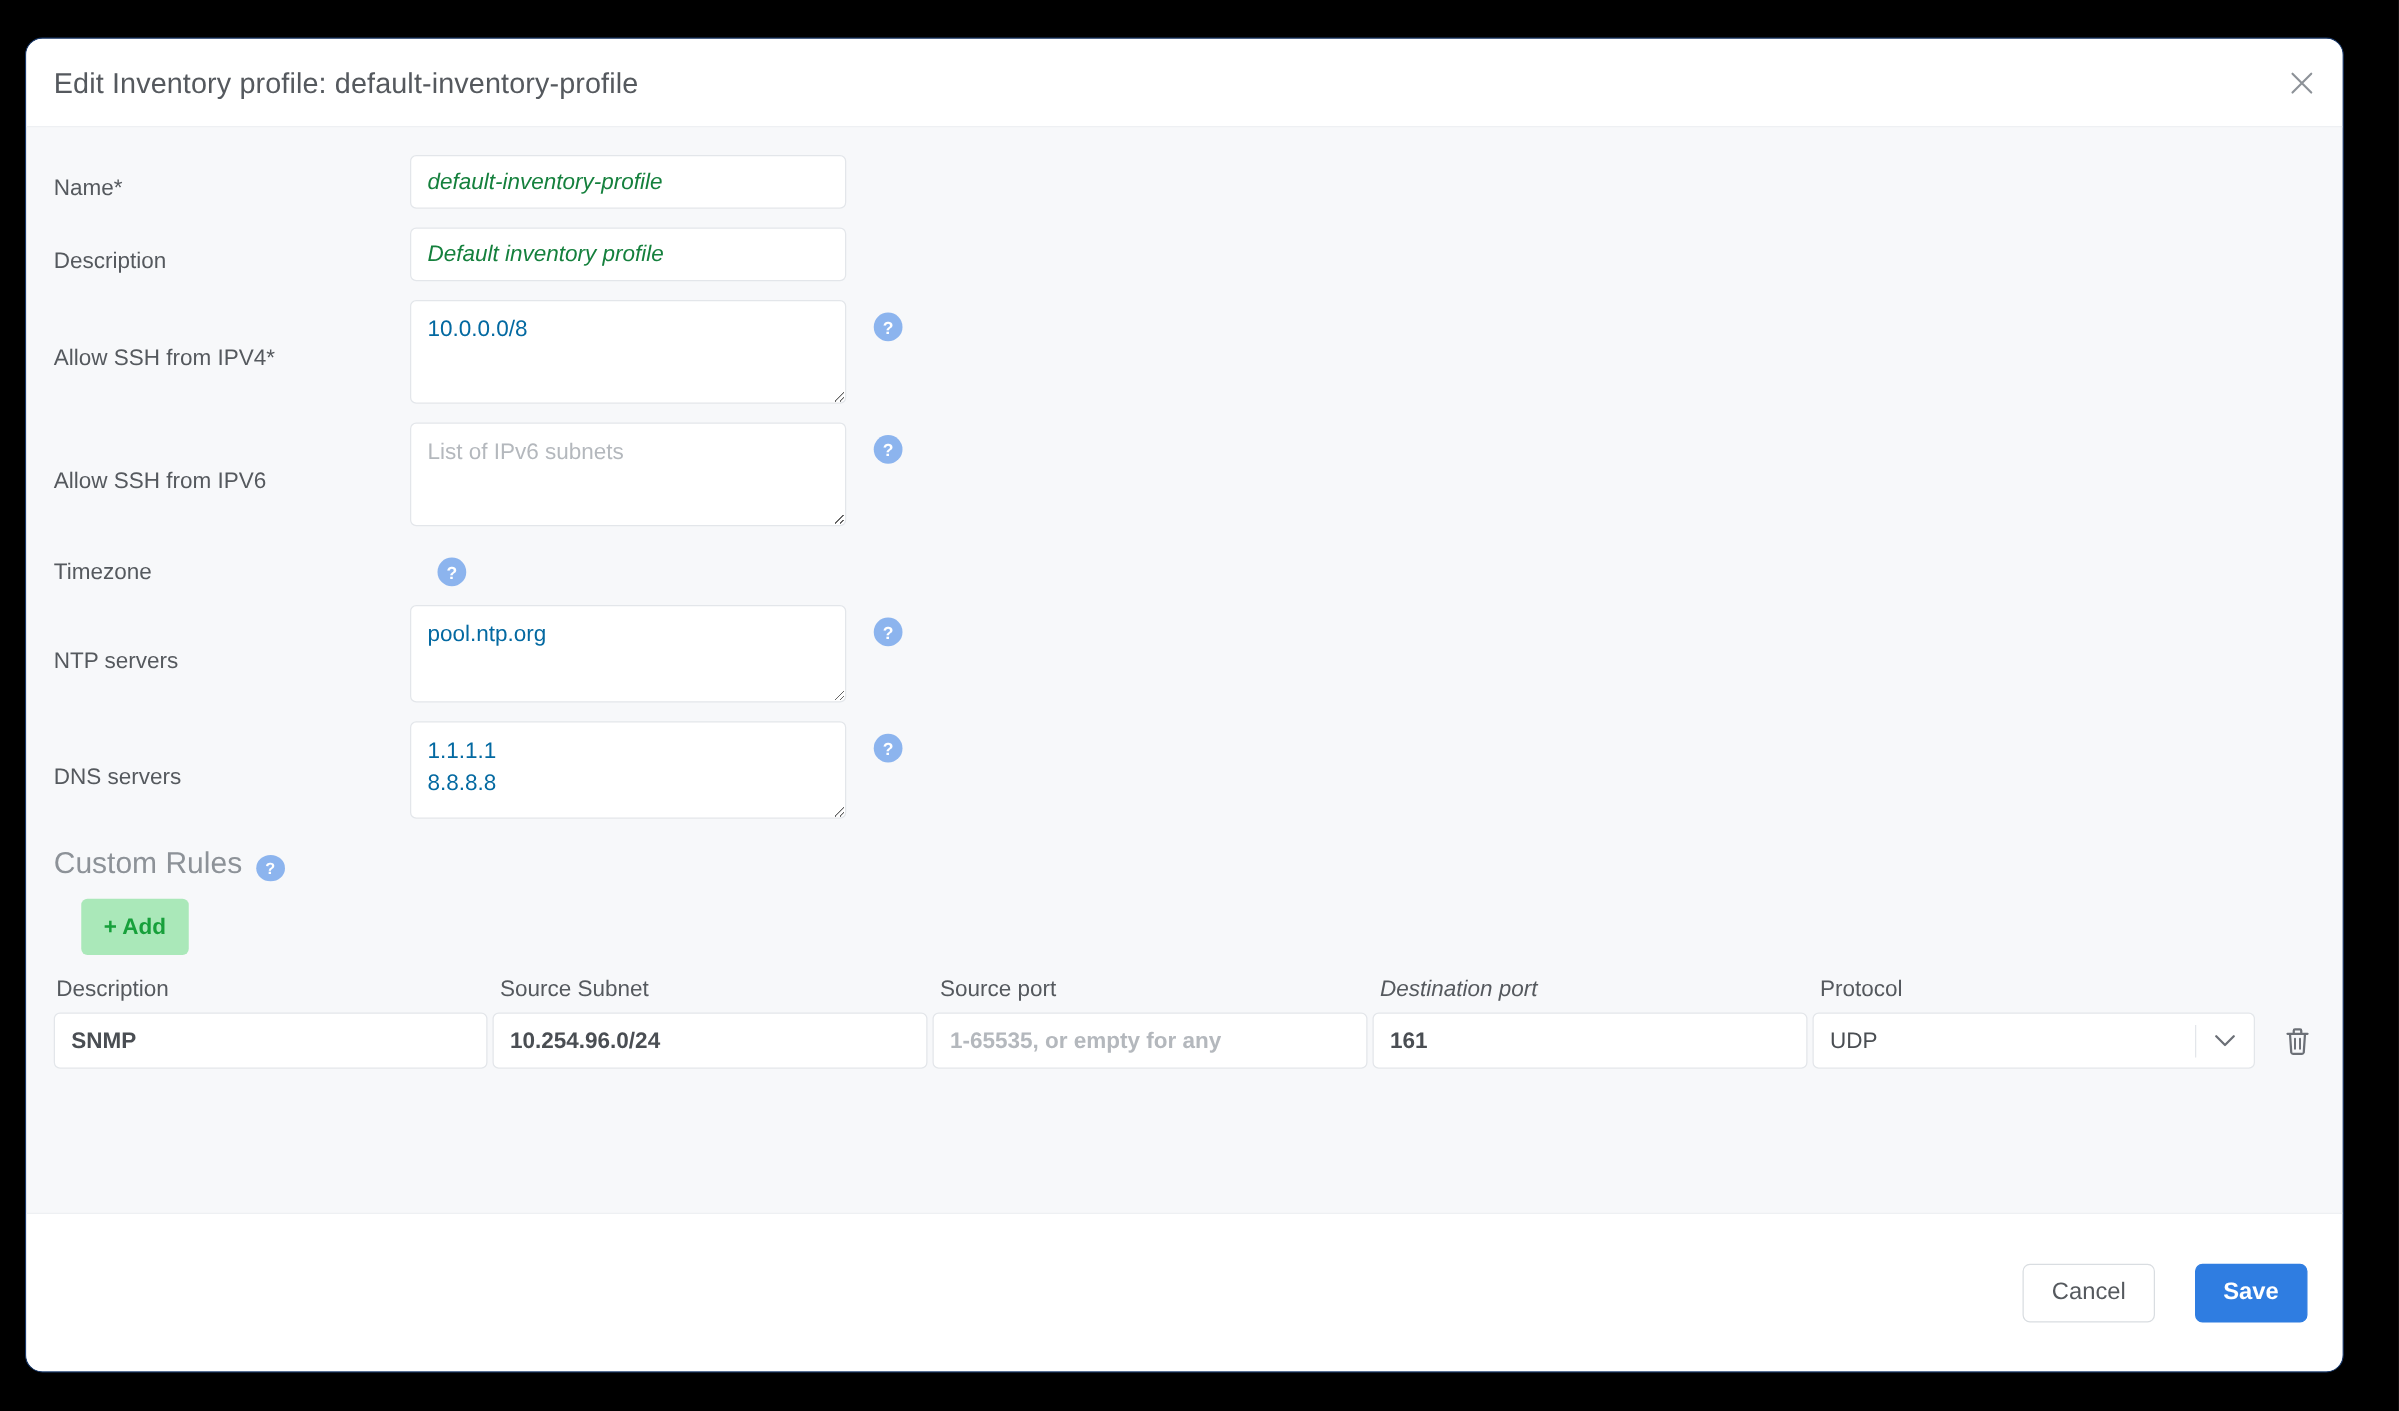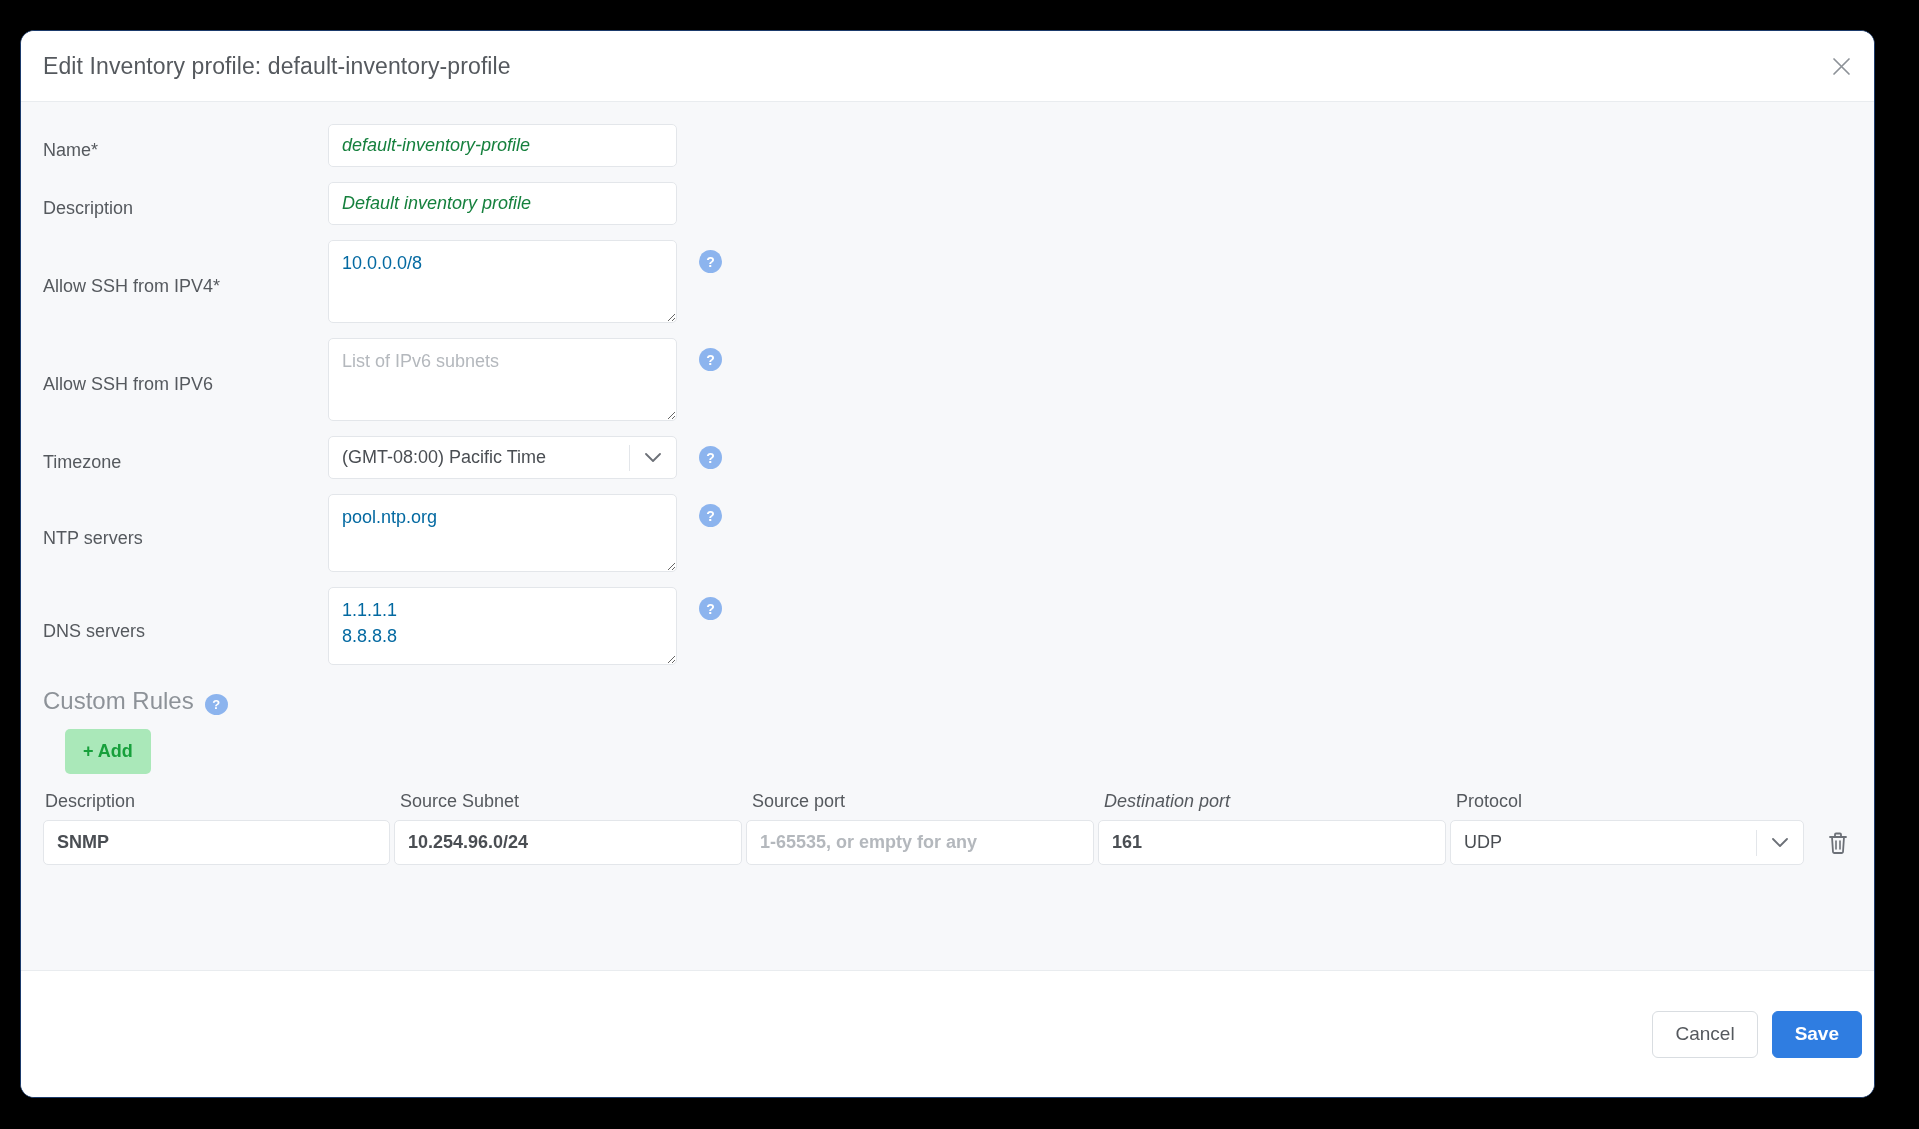--- a/index.html
+++ b/index.html
@@ -252,22 +252,22 @@
 
   
   .modal-footer {
     flex: 0 0 127px;
     height: 127px;
     background: #ffffff;
     border-top: 1px solid #e9ecef;
     display: flex;
     align-items: center;
     justify-content: flex-end;
-    padding-right: 12px;
-    gap: 14px;
+    padding-right: 28px;
+    gap: 32px;
   }
   .btn {
     font-family: "Liberation Sans", sans-serif;
     font-size: 19px;
     border-radius: 6px;
     height: 47px;
     padding: 0 22px;
     cursor: pointer;
   }
   .btn-cancel {
@@ -325,29 +325,20 @@
       <div class="form-label">Allow SSH from IPV6</div>
       <div class="field-wrap">
         <textarea class="text-area ta-ssh6" placeholder="List of IPv6 subnets" style=""></textarea>
         <div class="help-icon">?</div>
       </div>
     </div>
 
     <div class="form-row">
       <div class="form-label">Timezone</div>
       <div class="field-wrap">
-        <div class="select-box">
-          <div class="select-value">(GMT-08:00) Pacific Time</div>
-          <div class="select-divider"></div>
-          <div class="select-caret">
-            <svg width="16" height="10" viewBox="0 0 16 10" aria-hidden="true">
-              <path d="M1 1 L8 8 L15 1" stroke="#6c7077" stroke-width="1.8" fill="none" stroke-linecap="round" stroke-linejoin="round"></path>
-            </svg>
-          </div>
-        </div>
         <div class="help-icon">?</div>
       </div>
     </div>
 
     <div class="form-row">
       <div class="form-label">NTP servers</div>
       <div class="field-wrap">
         <textarea class="text-area ta-ntp" style="">pool.ntp.org</textarea>
         <div class="help-icon">?</div>
       </div>

